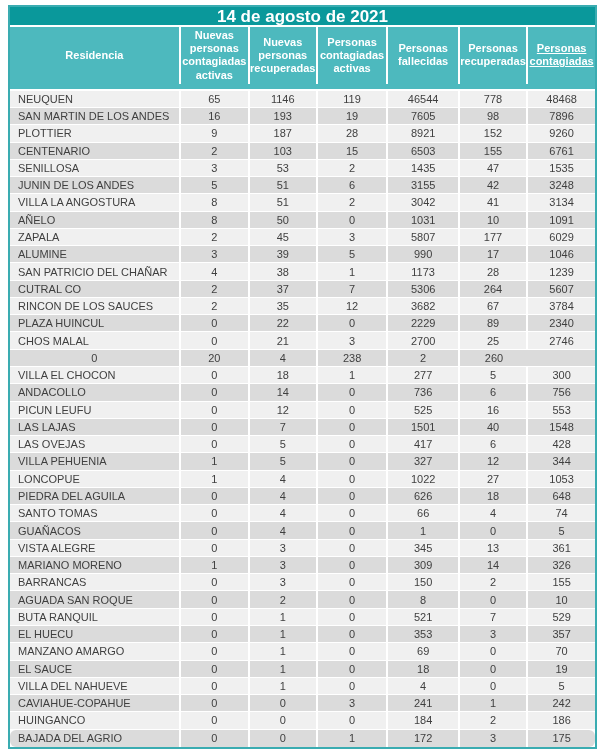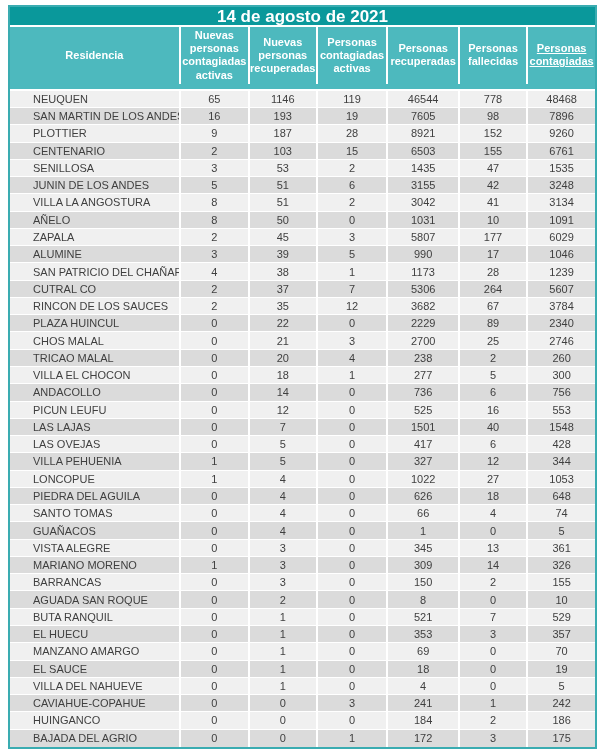--- a/index.html
+++ b/index.html
@@ -48,49 +48,49 @@
   }
   .th:last-child { border-right: none; text-decoration: underline; }
   .trow {
     display: grid;
     grid-template-columns: var(--cols);
     height: 17.28px;
     border-bottom: 1.5px solid #ffffff;
   }
   .trow:nth-child(odd)  { background: var(--row-odd, #F0F0F0); }
   .trow:nth-child(even) { background: var(--row-even, #DBDBDB); }
-  .trow:last-child { border-bottom: none; }
+  .trow:last-child { border-bottom: none; border-radius: 6px; }
   .td {
     display: flex;
     align-items: center;
     justify-content: center;
     font-size: 11px;
     color: var(--text, #3F3F3F);
     border-right: 2px solid #ffffff;
     overflow: hidden;
     white-space: nowrap;
   }
   .td:last-child { border-right: none; text-align: right; }
   .td.name {
     justify-content: flex-start;
-    padding-left: 23px;
+    padding-left: 8px;
   }
 </style>
 </head>
 <body>
 
 <div class="table-wrap">
   <div class="title-bar">14 de agosto de 2021</div>
   <div class="thead" id="thead">
       <div class="th">Residencia</div>
       <div class="th">Nuevas personas contagiadas activas</div>
       <div class="th">Nuevas personas recuperadas</div>
       <div class="th">Personas contagiadas activas</div>
+      <div class="th">Personas fallecidas</div>
       <div class="th">Personas recuperadas</div>
-      <div class="th">Personas fallecidas</div>
       <div class="th">Personas contagiadas</div>
     </div>
   <div class="tbody" id="tbody">
       <div class="trow">
         <div class="td name">NEUQUEN</div>
         <div class="td">65</div>
         <div class="td">1146</div>
         <div class="td">119</div>
         <div class="td">46544</div>
         <div class="td">778</div>
@@ -216,21 +216,20 @@
       <div class="trow">
         <div class="td name">CHOS MALAL</div>
         <div class="td">0</div>
         <div class="td">21</div>
         <div class="td">3</div>
         <div class="td">2700</div>
         <div class="td">25</div>
         <div class="td">2746</div>
       </div>
       <div class="trow">
-        <div class="td name">TRICAO MALAL</div>
         <div class="td">0</div>
         <div class="td">20</div>
         <div class="td">4</div>
         <div class="td">238</div>
         <div class="td">2</div>
         <div class="td">260</div>
       </div>
       <div class="trow">
         <div class="td name">VILLA EL CHOCON</div>
         <div class="td">0</div>

